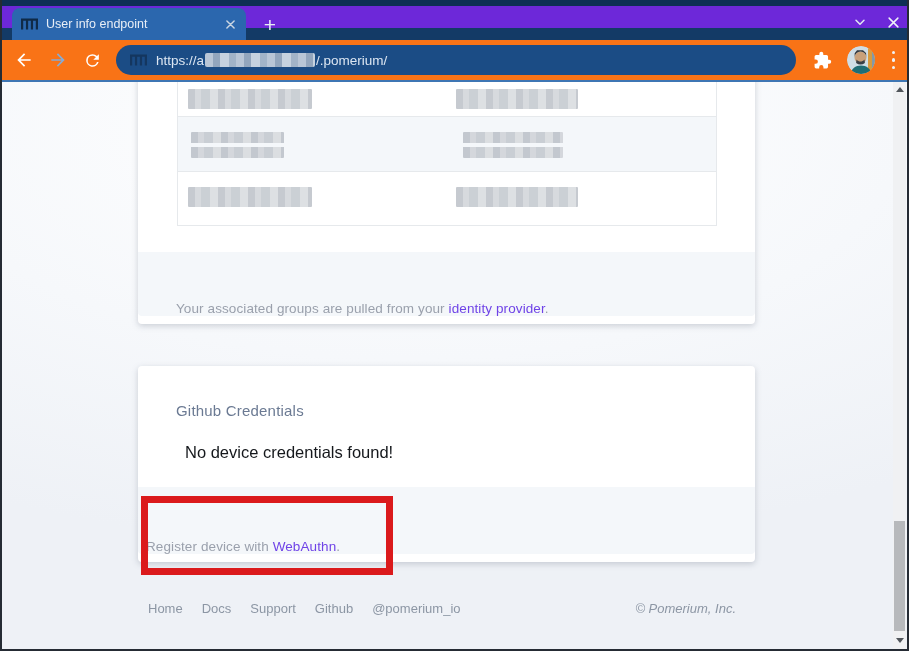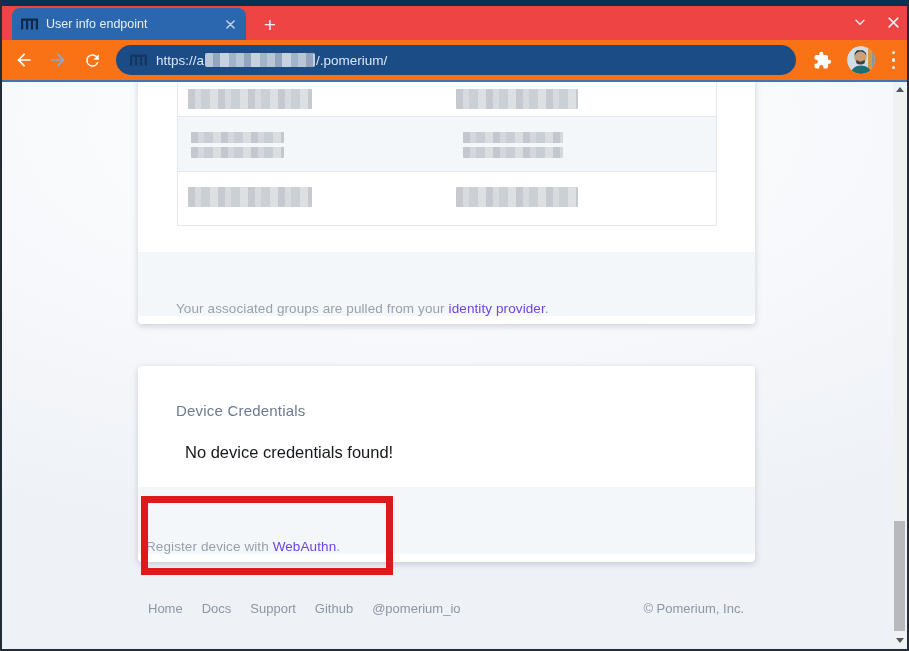--- a/index.html
+++ b/index.html
@@ -7,21 +7,21 @@
   body { font-family:"Liberation Sans", sans-serif; overflow:hidden; background:#133a66; }
   .window { position:relative; width:909px; height:651px; }
 
   
   .frame-left, .frame-right, .frame-bottom { position:absolute; background:#252b34; z-index:60; }
   .frame-left  { left:0; top:0; width:2px; height:651px; }
   .frame-right { right:0; top:0; width:2px; height:651px; }
   .frame-bottom{ left:0; bottom:0; width:909px; height:2px; }
 
   
-  .titlebar { position:absolute; top:0; left:0; width:909px; height:40px; background:#ef4444; }
+  .titlebar { position:absolute; top:0; left:0; width:909px; height:28px; background:#6d28d9; }
   .titlebar::before { content:""; position:absolute; top:0; left:0; right:0; height:6px; background:#0e2f55; }
   .tab { position:absolute; left:12px; top:8px; width:234px; height:32px; background:#2b67ae;
          border-radius:8px 8px 0 0; display:flex; align-items:center; padding:0 8px 0 9px; }
   .tab-favicon { width:17px; height:12px; margin-right:8px; flex:0 0 auto; }
   .tab-title { color:#e8eef6; font-size:12.5px; white-space:nowrap; overflow:hidden; flex:1 1 auto; }
   .tab-close { width:16px; height:16px; display:flex; align-items:center; justify-content:center;
                border-radius:50%; flex:0 0 auto; }
   .newtab { position:absolute; left:256px; top:10px; width:28px; height:28px; color:#e7edf5;
             font-size:21px; font-weight:400; display:flex; align-items:center; justify-content:center;
             border-radius:50%; line-height:1; }
@@ -71,21 +71,21 @@
 
   .h-card { font-size:15px; font-weight:400; color:#6b7a93; letter-spacing:.2px; }
   .msg { font-size:16.5px; color:#15181c; }
 
   .redbox { position:absolute; left:141px; top:414px; width:252px; height:79px;
             border:7px solid #db1a1c; z-index:40; }
 
   .pfooter { position:absolute; left:148px; top:519px; width:596px; display:flex; align-items:center;
              font-size:13px; color:#8c96a4; }
   .pfooter a { color:#8c96a4; text-decoration:none; margin-right:19px; }
-  .pfooter .copy { margin-left:auto; margin-right:0; }
+  .pfooter .copy { margin-left:auto; margin-right:8px;font-style:italic; }
 
   
   .sbar { position:absolute; left:893px; top:0; width:13px; height:567px; background:#f0f1f3; }
   .sbar .arr { position:absolute; left:0; width:13px; height:13px; display:flex; align-items:center; justify-content:center; }
   .arr-up { top:1px; } .arr-down { bottom:2px; }
   .tri-up   { width:0; height:0; border-left:4px solid transparent; border-right:4px solid transparent; border-bottom:5px solid #50555b; }
   .tri-down { width:0; height:0; border-left:4px solid transparent; border-right:4px solid transparent; border-top:5px solid #50555b; }
   .sthumb { position:absolute; left:1px; top:439px; width:11px; height:110px; background:#b7b9bc; }
 </style>
 </head>
@@ -188,21 +188,21 @@
           <div class="rx" style="left:10px;top:15px;width:124px;height:20px;"></div>
           <div class="rx" style="left:278px;top:15px;width:122px;height:20px;"></div>
         </div>
       </div>
       <div class="card-strip strip1">
         <span class="note"><span>Your associated groups are pulled from your </span><a href="#">identity provider</a><span>.</span></span>
       </div>
     </div>
 
     <div class="card card2">
-      <div class="h-card" style="position:absolute;left:38px;top:36px;">Device Credentials</div>
+      <div class="h-card" style="position:absolute;left:38px;top:36px;">Github Credentials</div>
       <div class="msg" style="position:absolute;left:37px;top:77px;margin-left:10px;">No device credentials found!</div>
       <div class="card-strip strip2">
         <span class="note"><span>Register device with </span><a href="#">WebAuthn</a><span>.</span></span>
       </div>
     </div>
 
     <div class="redbox"></div>
 
     <div class="pfooter">
       <a href="#">Home</a>

